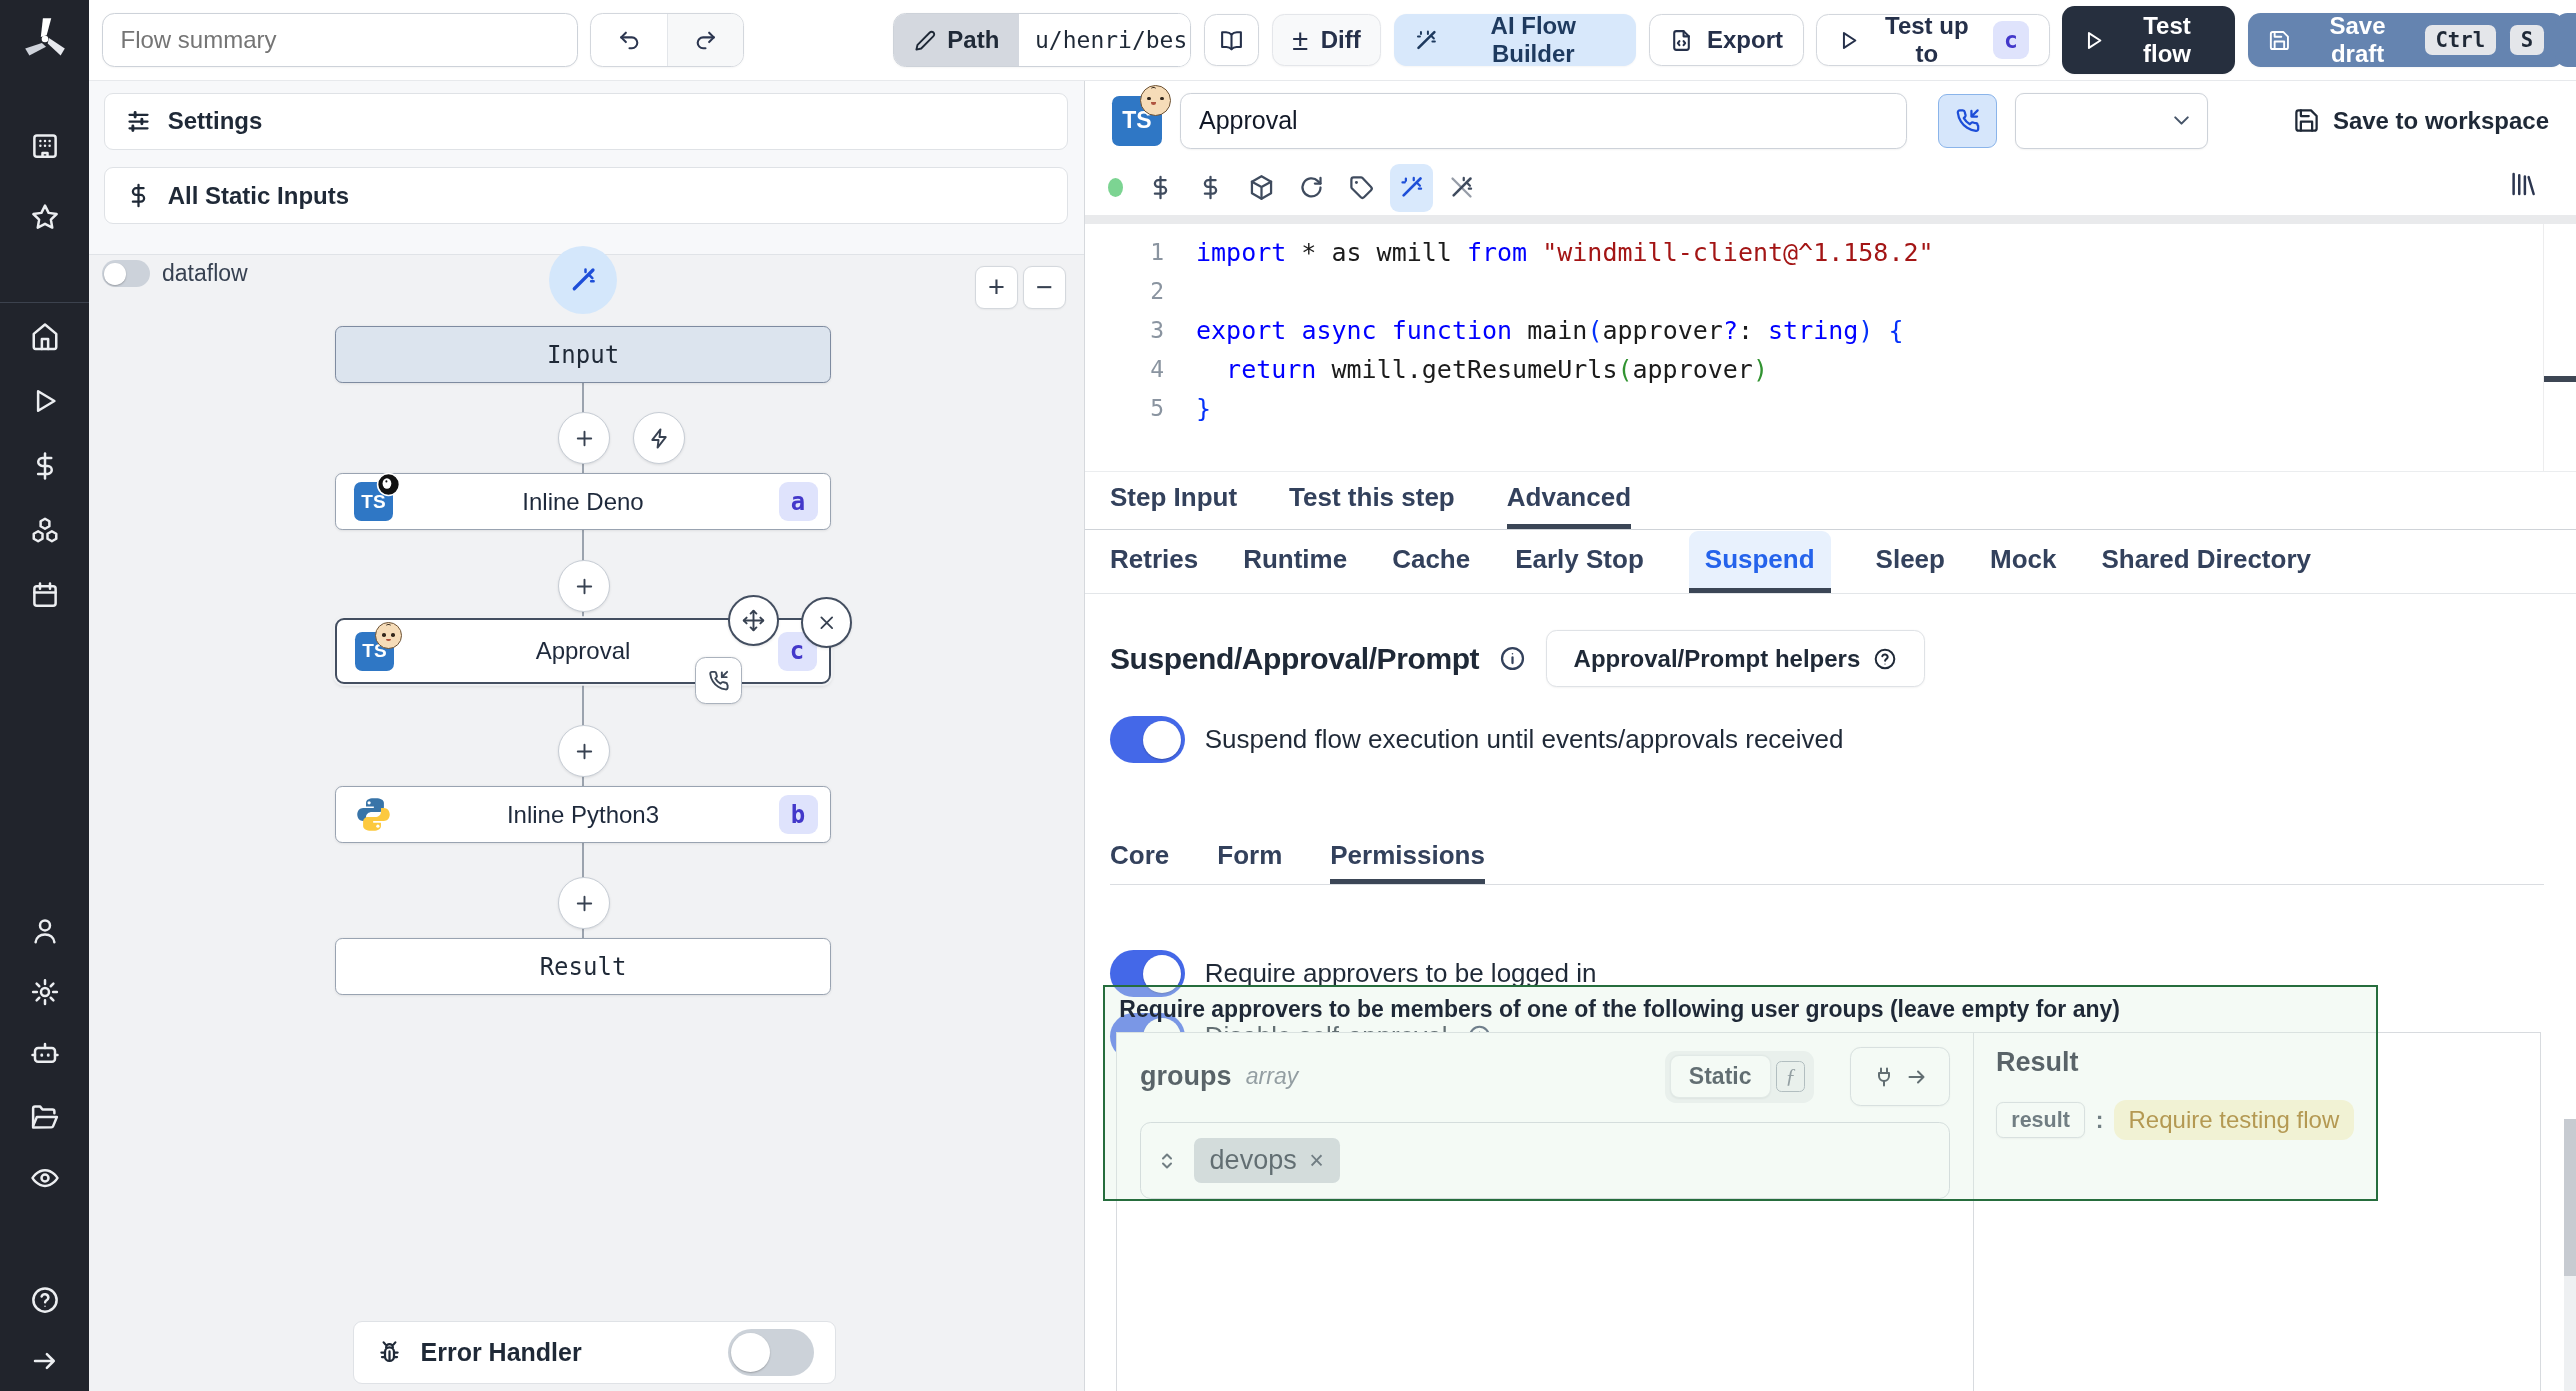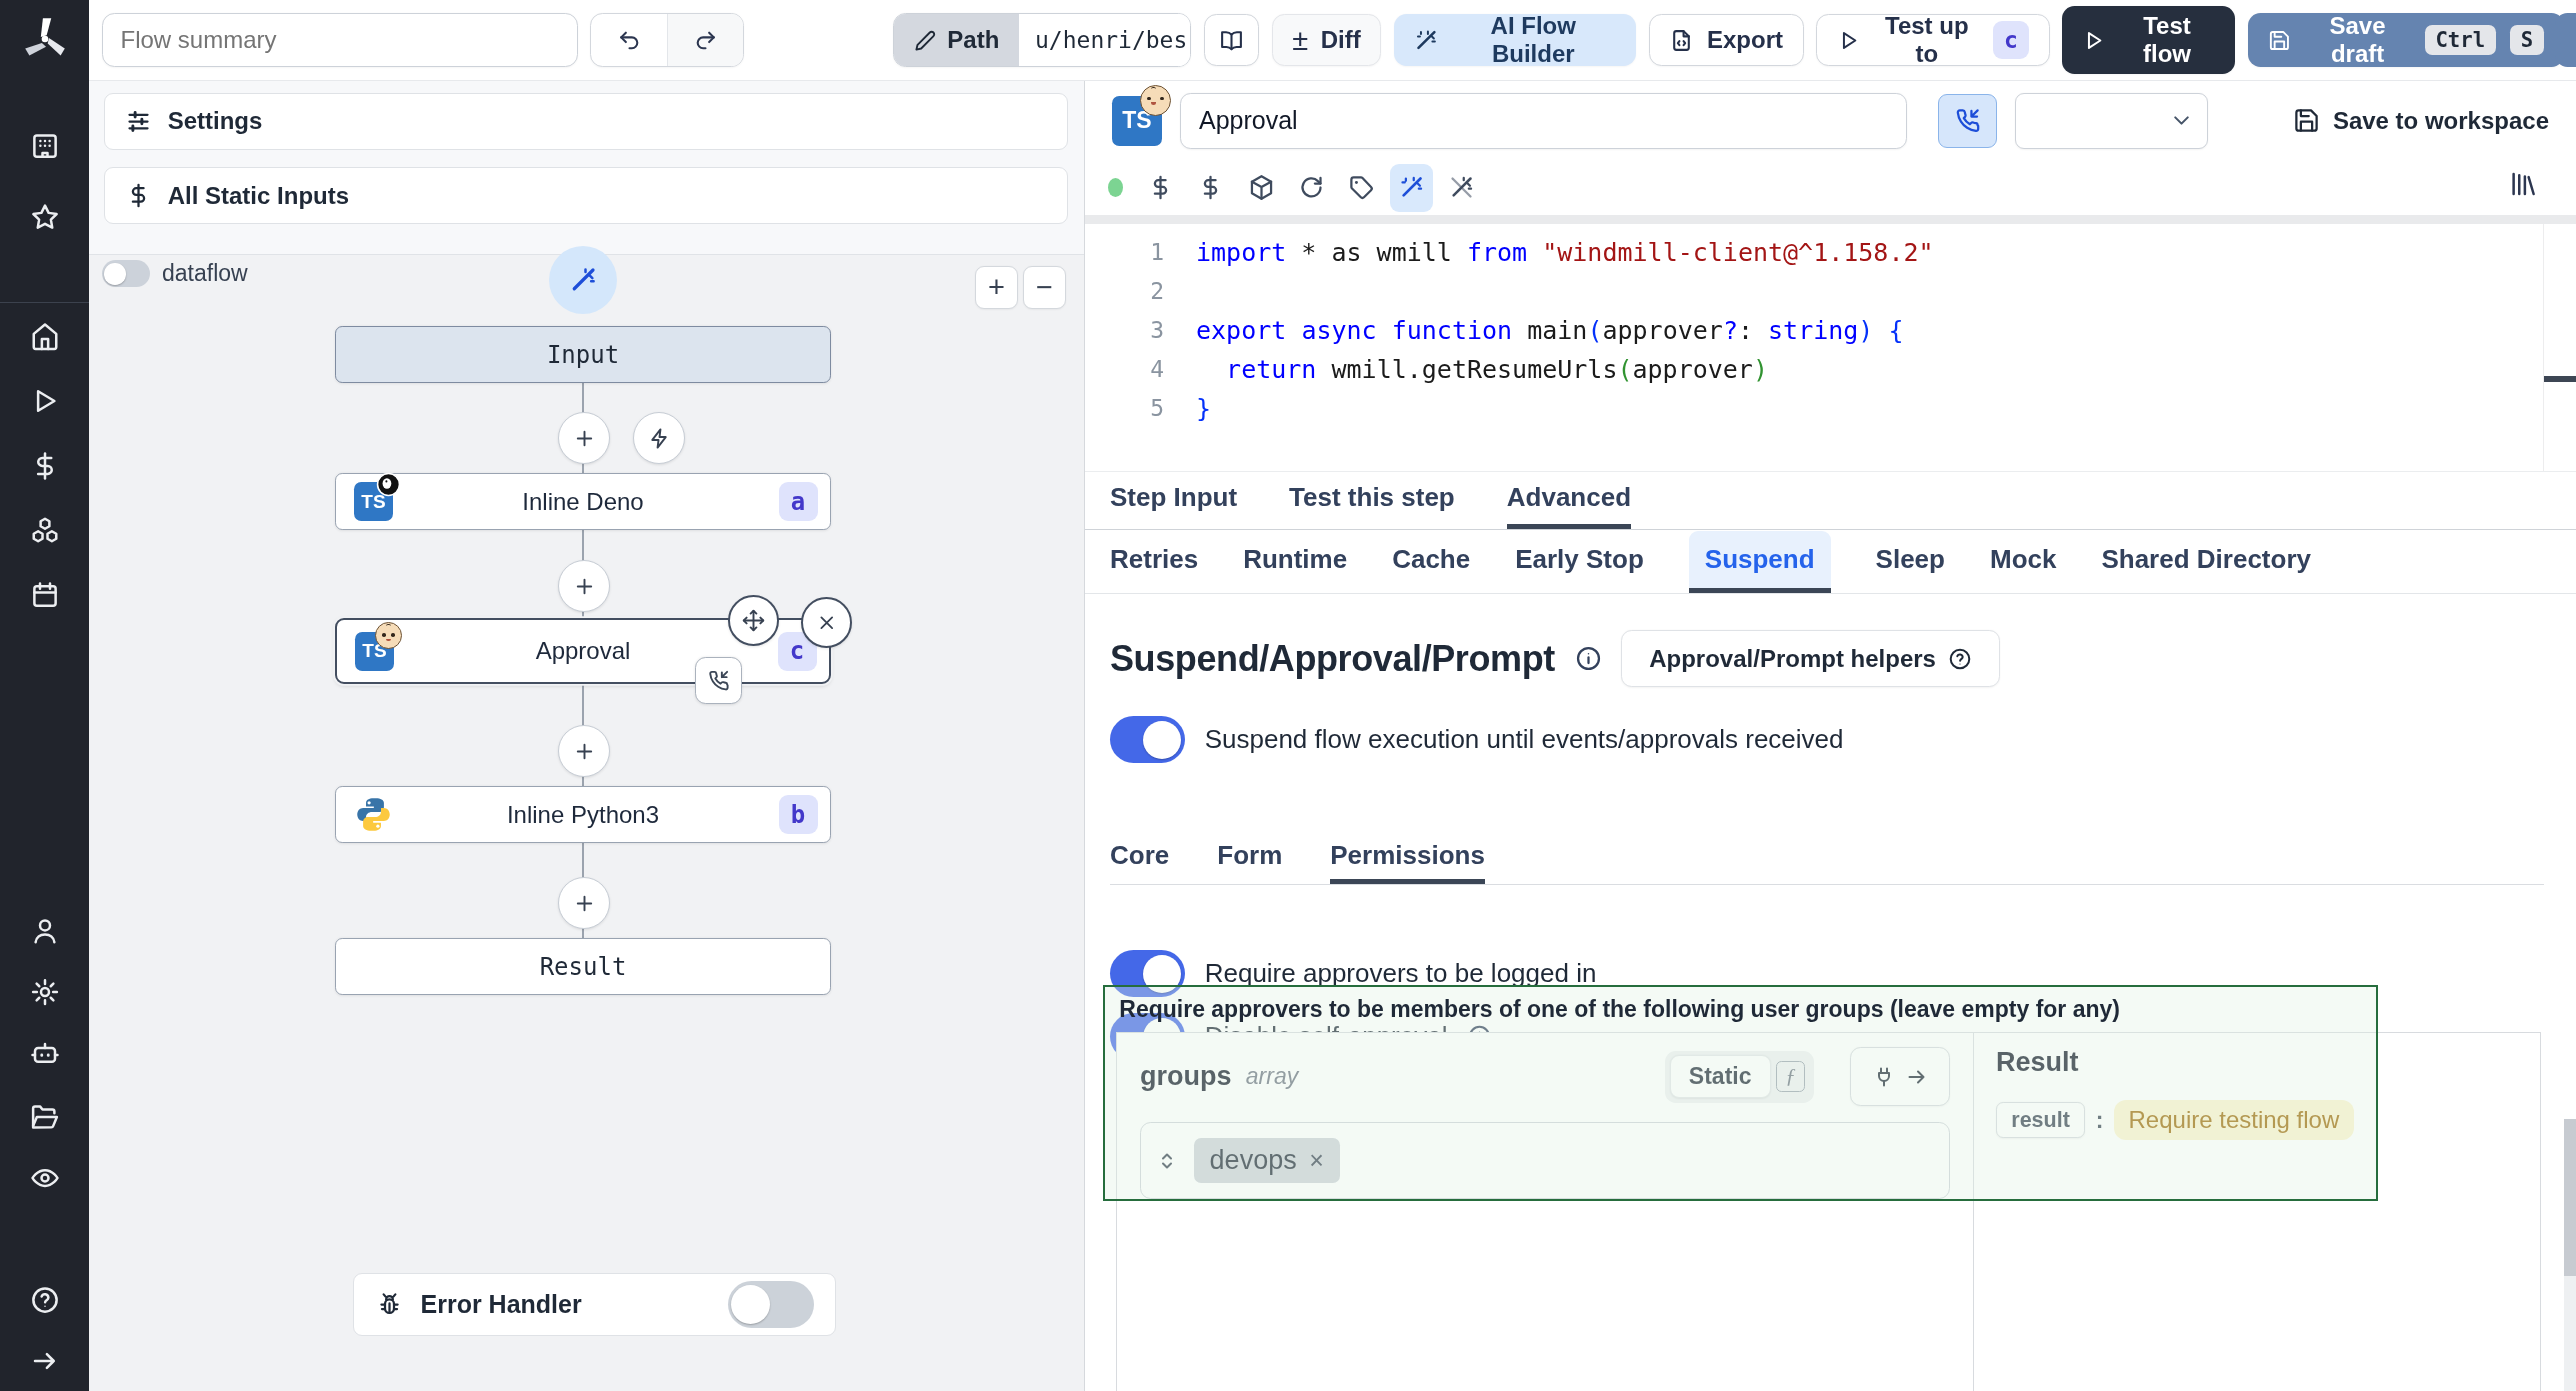--- a/index.html
+++ b/index.html
@@ -65,21 +65,21 @@
   .overlay{position:absolute;right:-8px;top:-9.8px;width:25px;height:25px;border-radius:50%;}
   .baby{background:#f6dcb8;border:0.9px solid #6b5134;}
   .baby i{position:absolute;width:3.6px;height:3.6px;border-radius:50%;background:#33271c;top:10.7px;}
   .baby i.l{left:6.3px}.baby i.r{right:6.3px}
   .baby u{position:absolute;left:9.8px;top:16px;width:5.4px;height:2.7px;border-radius:0 0 5.4px 5.4px;background:#b0543f;}
   .baby b{position:absolute;left:9.8px;top:0.9px;width:5.4px;height:4.5px;border-radius:50%;border-top:1.8px solid #33271c;box-sizing:border-box;}
   .nbadge{position:absolute;right:12.5px;width:39px;height:39px;border-radius:9px;background:#dfe3fc;color:#4338ca;font-family:"DejaVu Sans Mono",monospace;font-weight:bold;font-size:24px;display:flex;align-items:center;justify-content:center;}
   .gcircle{position:absolute;width:50px;height:50px;border-radius:50%;background:#fff;border:0.9px solid #c7cdd5;box-shadow:0 0.9px 2.7px rgba(0,0,0,.1);display:flex;align-items:center;justify-content:center;color:#374151;}
   .gcircle.dk{border:2.7px solid #434e60;width:47px;height:47px;}
   #phonebadge{position:absolute;right:87px;bottom:-21.5px;width:45px;height:45px;background:#fff;border:1.8px solid #aab2bd;border-radius:10.7px;display:flex;align-items:center;justify-content:center;color:#3b4656;box-shadow:0 0.9px 2.7px rgba(0,0,0,.1);}
-  #errorhandler{position:absolute;left:264px;top:1018px;width:483px;height:63px;background:#fff;border:0.9px solid #dfe2e6;border-radius:9px;display:flex;align-items:center;gap:18px;padding:0 21.5px;box-sizing:border-box;}
+  #errorhandler{position:absolute;left:264px;top:1066px;width:483px;height:63px;background:#fff;border:0.9px solid #dfe2e6;border-radius:9px;display:flex;align-items:center;gap:18px;padding:0 21.5px;box-sizing:border-box;}
   #errorhandler .ehlabel{font-size:25px;font-weight:bold;color:#1f2937;flex:1;}
   .tgl.xl{width:86px;height:47px;}
   .tgl.xl .knob{width:39px;height:39px;top:3.6px;left:3.6px;}
 
   
   #rightpanel{left:1085px;top:81px;width:1491px;height:1311px;background:#fff;}
   #stephead{position:absolute;left:0;top:0;right:0;height:79px;display:flex;align-items:center;padding:0 27px;gap:18px;box-sizing:border-box;}
   .tsq.big{width:50px;height:50px;font-size:23px;position:relative;}
   .tsq.big .overlay{width:29px;height:29px;right:-9px;top:-10.7px;}
   #steptitle{width:689px;height:54px;border:0.9px solid #cdd2d9;border-radius:10.7px;padding:0 18px;font-size:25px;color:#111827;font-family:"Liberation Sans",sans-serif;outline:none;box-shadow:0 0.9px 1.8px rgba(0,0,0,.05);}
@@ -102,21 +102,21 @@
   #scrollmark{position:absolute;right:0;top:152px;width:32px;height:6.3px;background:#3d4654;}
   .tabsrow{position:absolute;left:0;right:0;display:flex;align-items:stretch;padding:0 25px;gap:52px;box-sizing:border-box;}
   #tabs1{top:390px;height:59px;border-bottom:0.9px solid #cfd3d8;}
   #tabs2{top:450px;height:63px;border-bottom:0.9px solid #e3e6e9;gap:45px;}
   .tab{display:flex;align-items:center;font-size:26px;color:#33415c;font-weight:600;border-bottom:5.4px solid transparent;box-sizing:border-box;}
   #tabs1 .tab.active{border-bottom-color:#3b4656;}
   #tabs2 .tab{font-weight:600;}
   #tabs2 .tab.active{color:#2563eb;background:#e8f1fd;border-radius:9px 9px 0 0;padding:0 16px;border-bottom:5.4px solid #3b4656;}
   #content{position:absolute;left:0;top:513px;right:0;bottom:0;}
   #suspendhead{position:absolute;left:25px;top:36px;display:flex;align-items:center;gap:19.7px;}
-  #suspendhead h2{margin:0;font-size:36px;font-weight:800;color:#1f2937;letter-spacing:-0.4px;}
+  #suspendhead h2{margin:0;font-size:30px;font-weight:800;color:#1f2937;letter-spacing:-0.4px;}
   #helpersbtn{display:flex;align-items:center;gap:12.5px;height:57px;border:0.9px solid #dfe2e6;border-radius:10.7px;padding:0 27px;font-size:24px;font-weight:600;color:#1f2937;background:#fff;box-shadow:0 0.9px 1.8px rgba(0,0,0,.05);}
   .tglrow{position:absolute;left:25px;display:flex;align-items:center;gap:19.7px;font-size:26px;color:#1f2937;}
   #subtabs{position:absolute;left:25px;right:32px;top:238px;height:52px;display:flex;gap:48px;border-bottom:0.9px solid #dadde1;}
   #subtabs .tab{font-weight:600;font-size:26px;border-bottom-width:5.4px;}
   #subtabs .tab.active{border-bottom-color:#3b4656;}
   #innerpanel{position:absolute;left:31px;top:438px;width:1425px;height:368px;background:#fff;border:0.9px solid #d8dbdf;box-sizing:border-box;}
   #innerdivider{position:absolute;left:856px;top:0;bottom:0;border-left:0.9px solid #d8dbdf;}
   #greenbox{position:absolute;left:18px;top:391px;width:1275px;height:216px;border:2.7px solid #266d3d;background:rgba(223,240,226,.35);box-sizing:border-box;pointer-events:none;}
   #greenbox .gtitle{padding:9px 14.3px 0 14.3px;font-size:23px;font-weight:bold;color:#1f2937;}
   #groupscol{position:absolute;left:0;top:0;width:856px;padding:14.3px 23px;box-sizing:border-box;}

